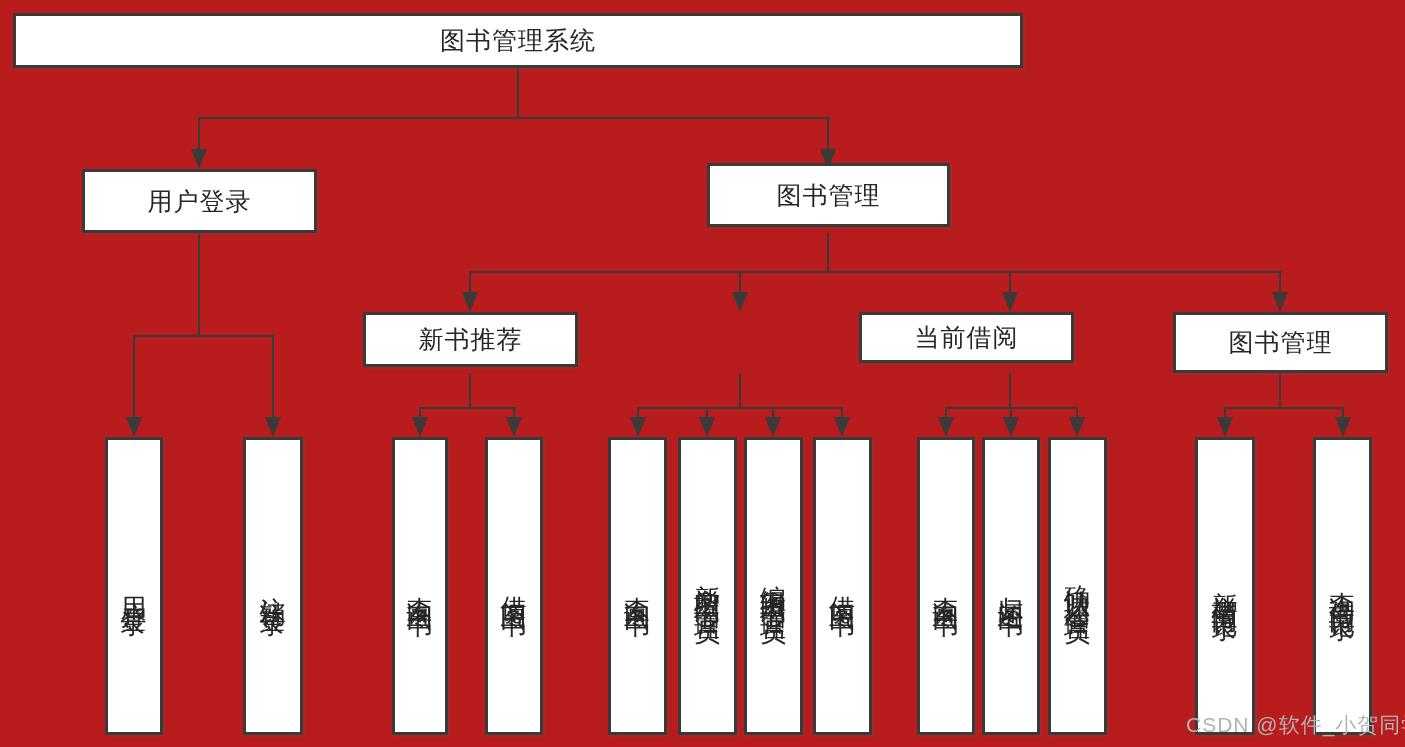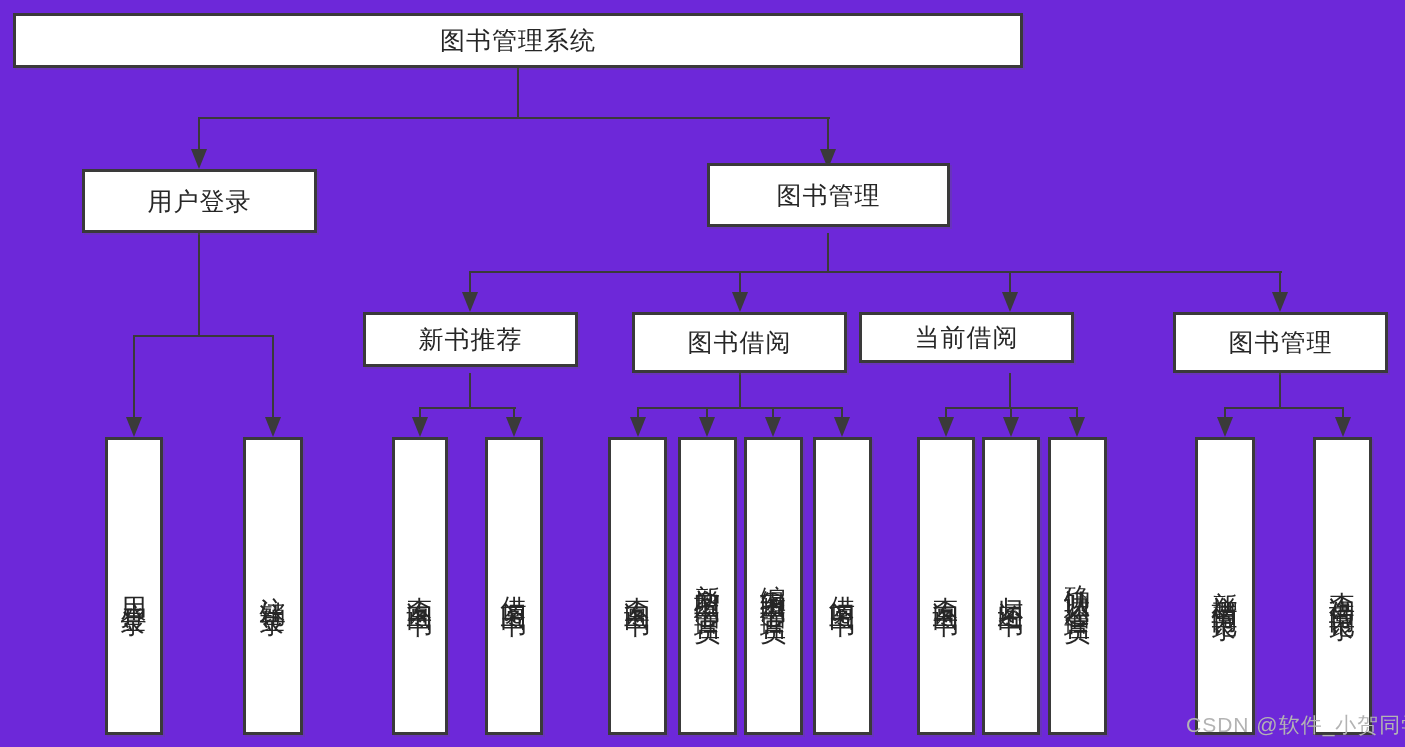--- a/index.html
+++ b/index.html
@@ -1,17 +1,17 @@
 <!DOCTYPE html>
 <html style="--line: #3a3a3a; --text: #262626; --watermark: #b3b3b3; --background: #ffffff;"><head>
 <meta charset="utf-8">
 <style>
   html,body{margin:0;padding:0;background:#fff;}
   .canvas{
-    position:relative;width:1405px;height:747px;background:#6d28d9;overflow:hidden;
+    position:relative;width:1405px;height:747px;background:#b91c1c;overflow:hidden;
     font-family:"Liberation Sans","DejaVu Sans",sans-serif;
   }
   .node{
     position:absolute;box-sizing:border-box;background:#fff;
     border:3px solid var(--line,#3a3a3a);
     display:flex;align-items:center;justify-content:center;
     box-shadow:2px 2px 0 rgba(90,90,90,0.22);
   }
   .htext{
     font-size:25px;color:var(--text,#262626);letter-spacing:1px;white-space:nowrap;
@@ -104,23 +104,20 @@
   <div class="node" style="left:82px;top:169px;width:235px;height:64px">
     <span class="htext">用户登录</span>
   </div>
   <div class="node" style="left:707px;top:163px;width:243px;height:64px">
     <span class="htext">图书管理</span>
   </div>
 
   <div class="node" style="left:363px;top:312px;width:215px;height:55px">
     <span class="htext">新书推荐</span>
   </div>
-  <div class="node" style="left:632px;top:312px;width:215px;height:61px">
-    <span class="htext">图书借阅</span>
-  </div>
   <div class="node" style="left:859px;top:312px;width:215px;height:51px">
     <span class="htext">当前借阅</span>
   </div>
   <div class="node" style="left:1173px;top:312px;width:215px;height:61px">
     <span class="htext">图书管理</span>
   </div>
 
   <div class="node" style="left:105px;top:437px;width:58px;height:298px">
     <span class="vtext">用户登录</span>
   </div>

